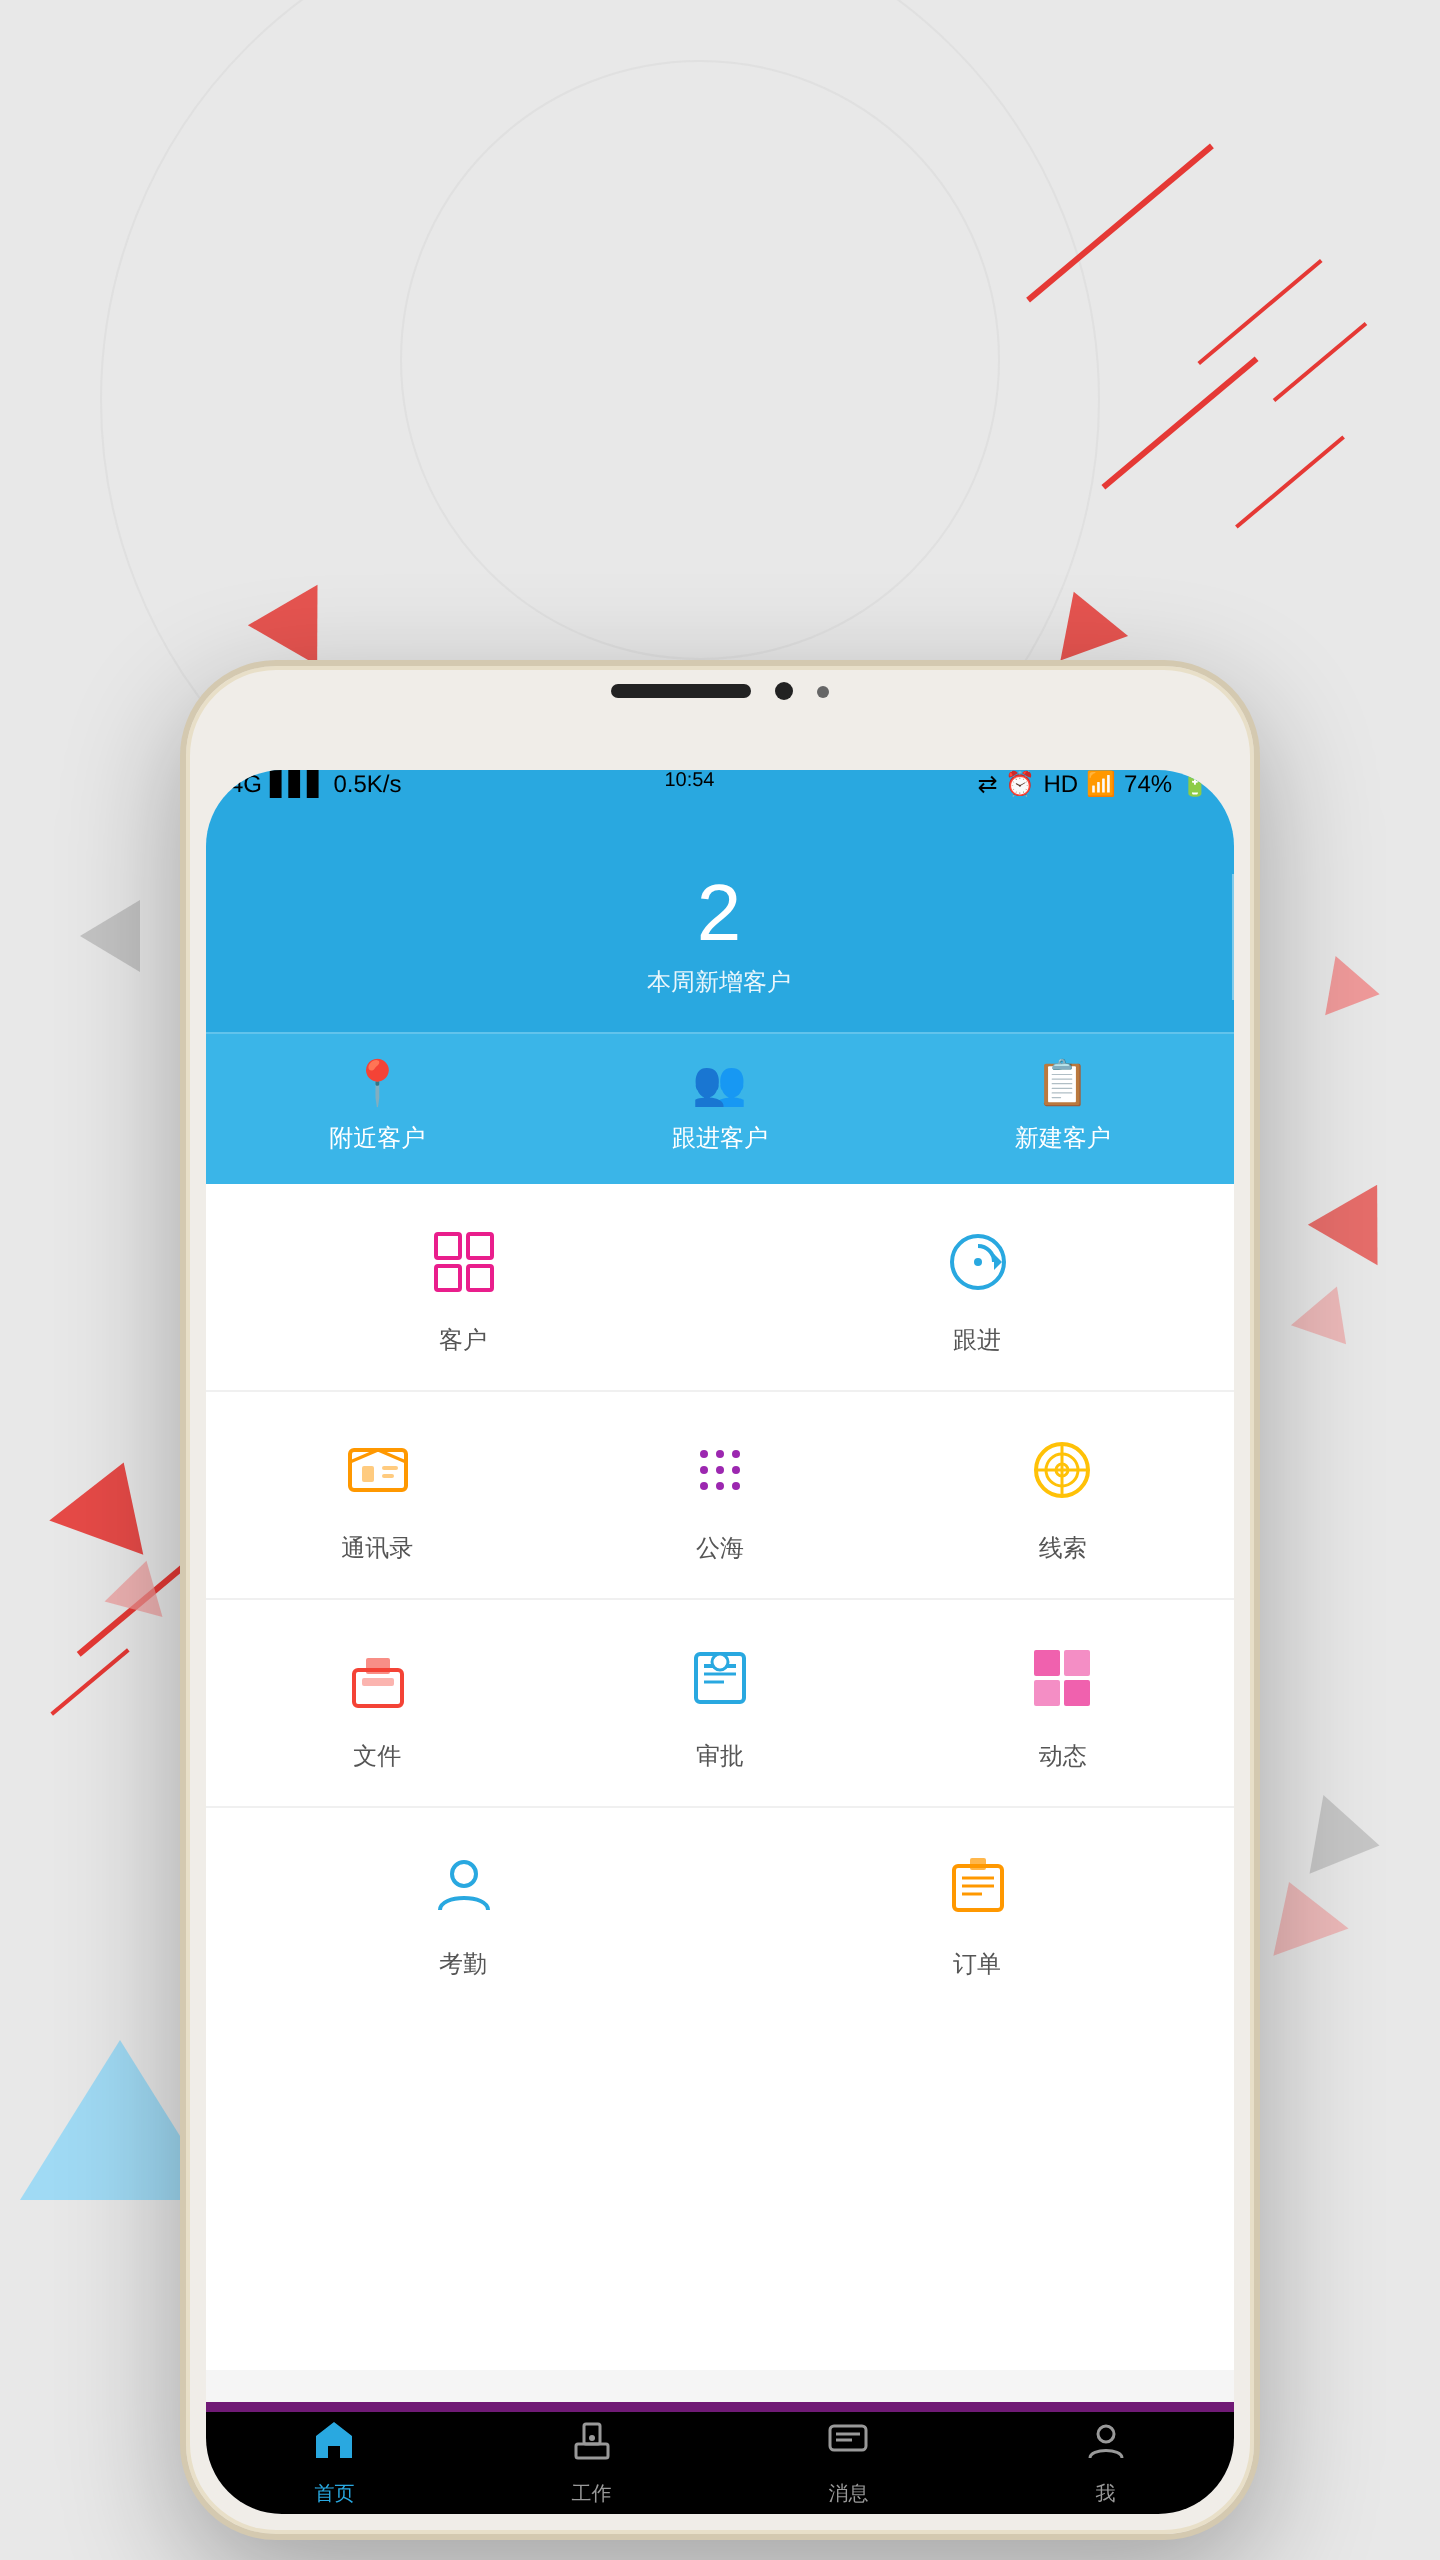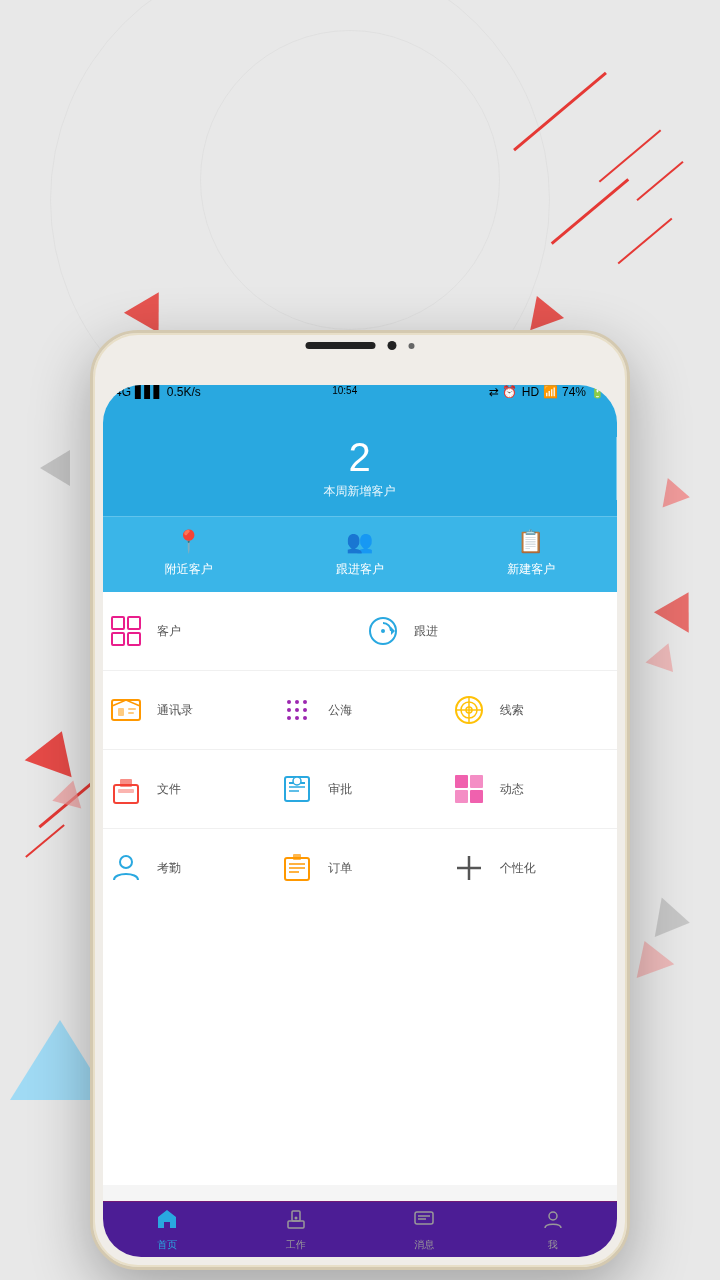--- a/index.html
+++ b/index.html
@@ -117,42 +117,43 @@
       overflow-y: auto;
     }
     .menu-row {
       display: flex;
       padding: 16px 0;
       border-bottom: 1px solid #f0f0f0;
     }
     .menu-item {
       flex: 1;
       display: flex;
+      flex-direction: column;
       align-items: center;
       gap: 8px;
       cursor: pointer;
     }
     .menu-icon {
       width: 46px;
       height: 46px;
       display: flex;
       align-items: center;
       justify-content: center;
       font-size: 26px;
     }
     .menu-label {
       font-size: 12px;
       color: #555;
     }
 
     
     .bottom-nav {
-      background: #4c1d95;
-      display: flex;
-      border-top: 1px solid #701a75;
+      background: #000000;
+      display: flex;
+      border-top: 5px solid #701a75;
       height: 56px;
       margin-top: 16px;
     }
     .nav-item {
       flex: 1;
       display: flex;
       flex-direction: column;
       align-items: center;
       justify-content: center;
       gap: 3px;
@@ -394,29 +395,20 @@
               <svg width="36" height="36" viewBox="0 0 36 36">
                   <rect x="6" y="8" width="24" height="22" rx="2" fill="none" stroke="#ff9800" stroke-width="2"></rect>
                   <line x1="10" y1="14" x2="26" y2="14" stroke="#ff9800" stroke-width="1.5"></line>
                   <line x1="10" y1="18" x2="26" y2="18" stroke="#ff9800" stroke-width="1.5"></line>
                   <line x1="10" y1="22" x2="20" y2="22" stroke="#ff9800" stroke-width="1.5"></line>
                   <rect x="14" y="4" width="8" height="6" rx="1" fill="#ff9800" opacity="0.7"></rect>
                 </svg>
             </div>
             <span class="menu-label">订单</span>
           </div>
-          <div class="menu-item">
-            <div class="menu-icon" style="color:#555;">
-              <svg width="36" height="36" viewBox="0 0 36 36">
-                  <line x1="18" y1="6" x2="18" y2="30" stroke="#555" stroke-width="2.5"></line>
-                  <line x1="6" y1="18" x2="30" y2="18" stroke="#555" stroke-width="2.5"></line>
-                </svg>
-            </div>
-            <span class="menu-label">个性化</span>
-          </div>
         </div>
       </div>
 
       <div class="bottom-nav">
         <div class="nav-item active">
           <span class="nav-icon">
             <svg width="22" height="22" viewBox="0 0 22 22">
                 <path d="M11 2 L2 9 L2 20 L8 20 L8 14 L14 14 L14 20 L20 20 L20 9 Z" fill="#29a8e0"></path>
               </svg>
           </span>

